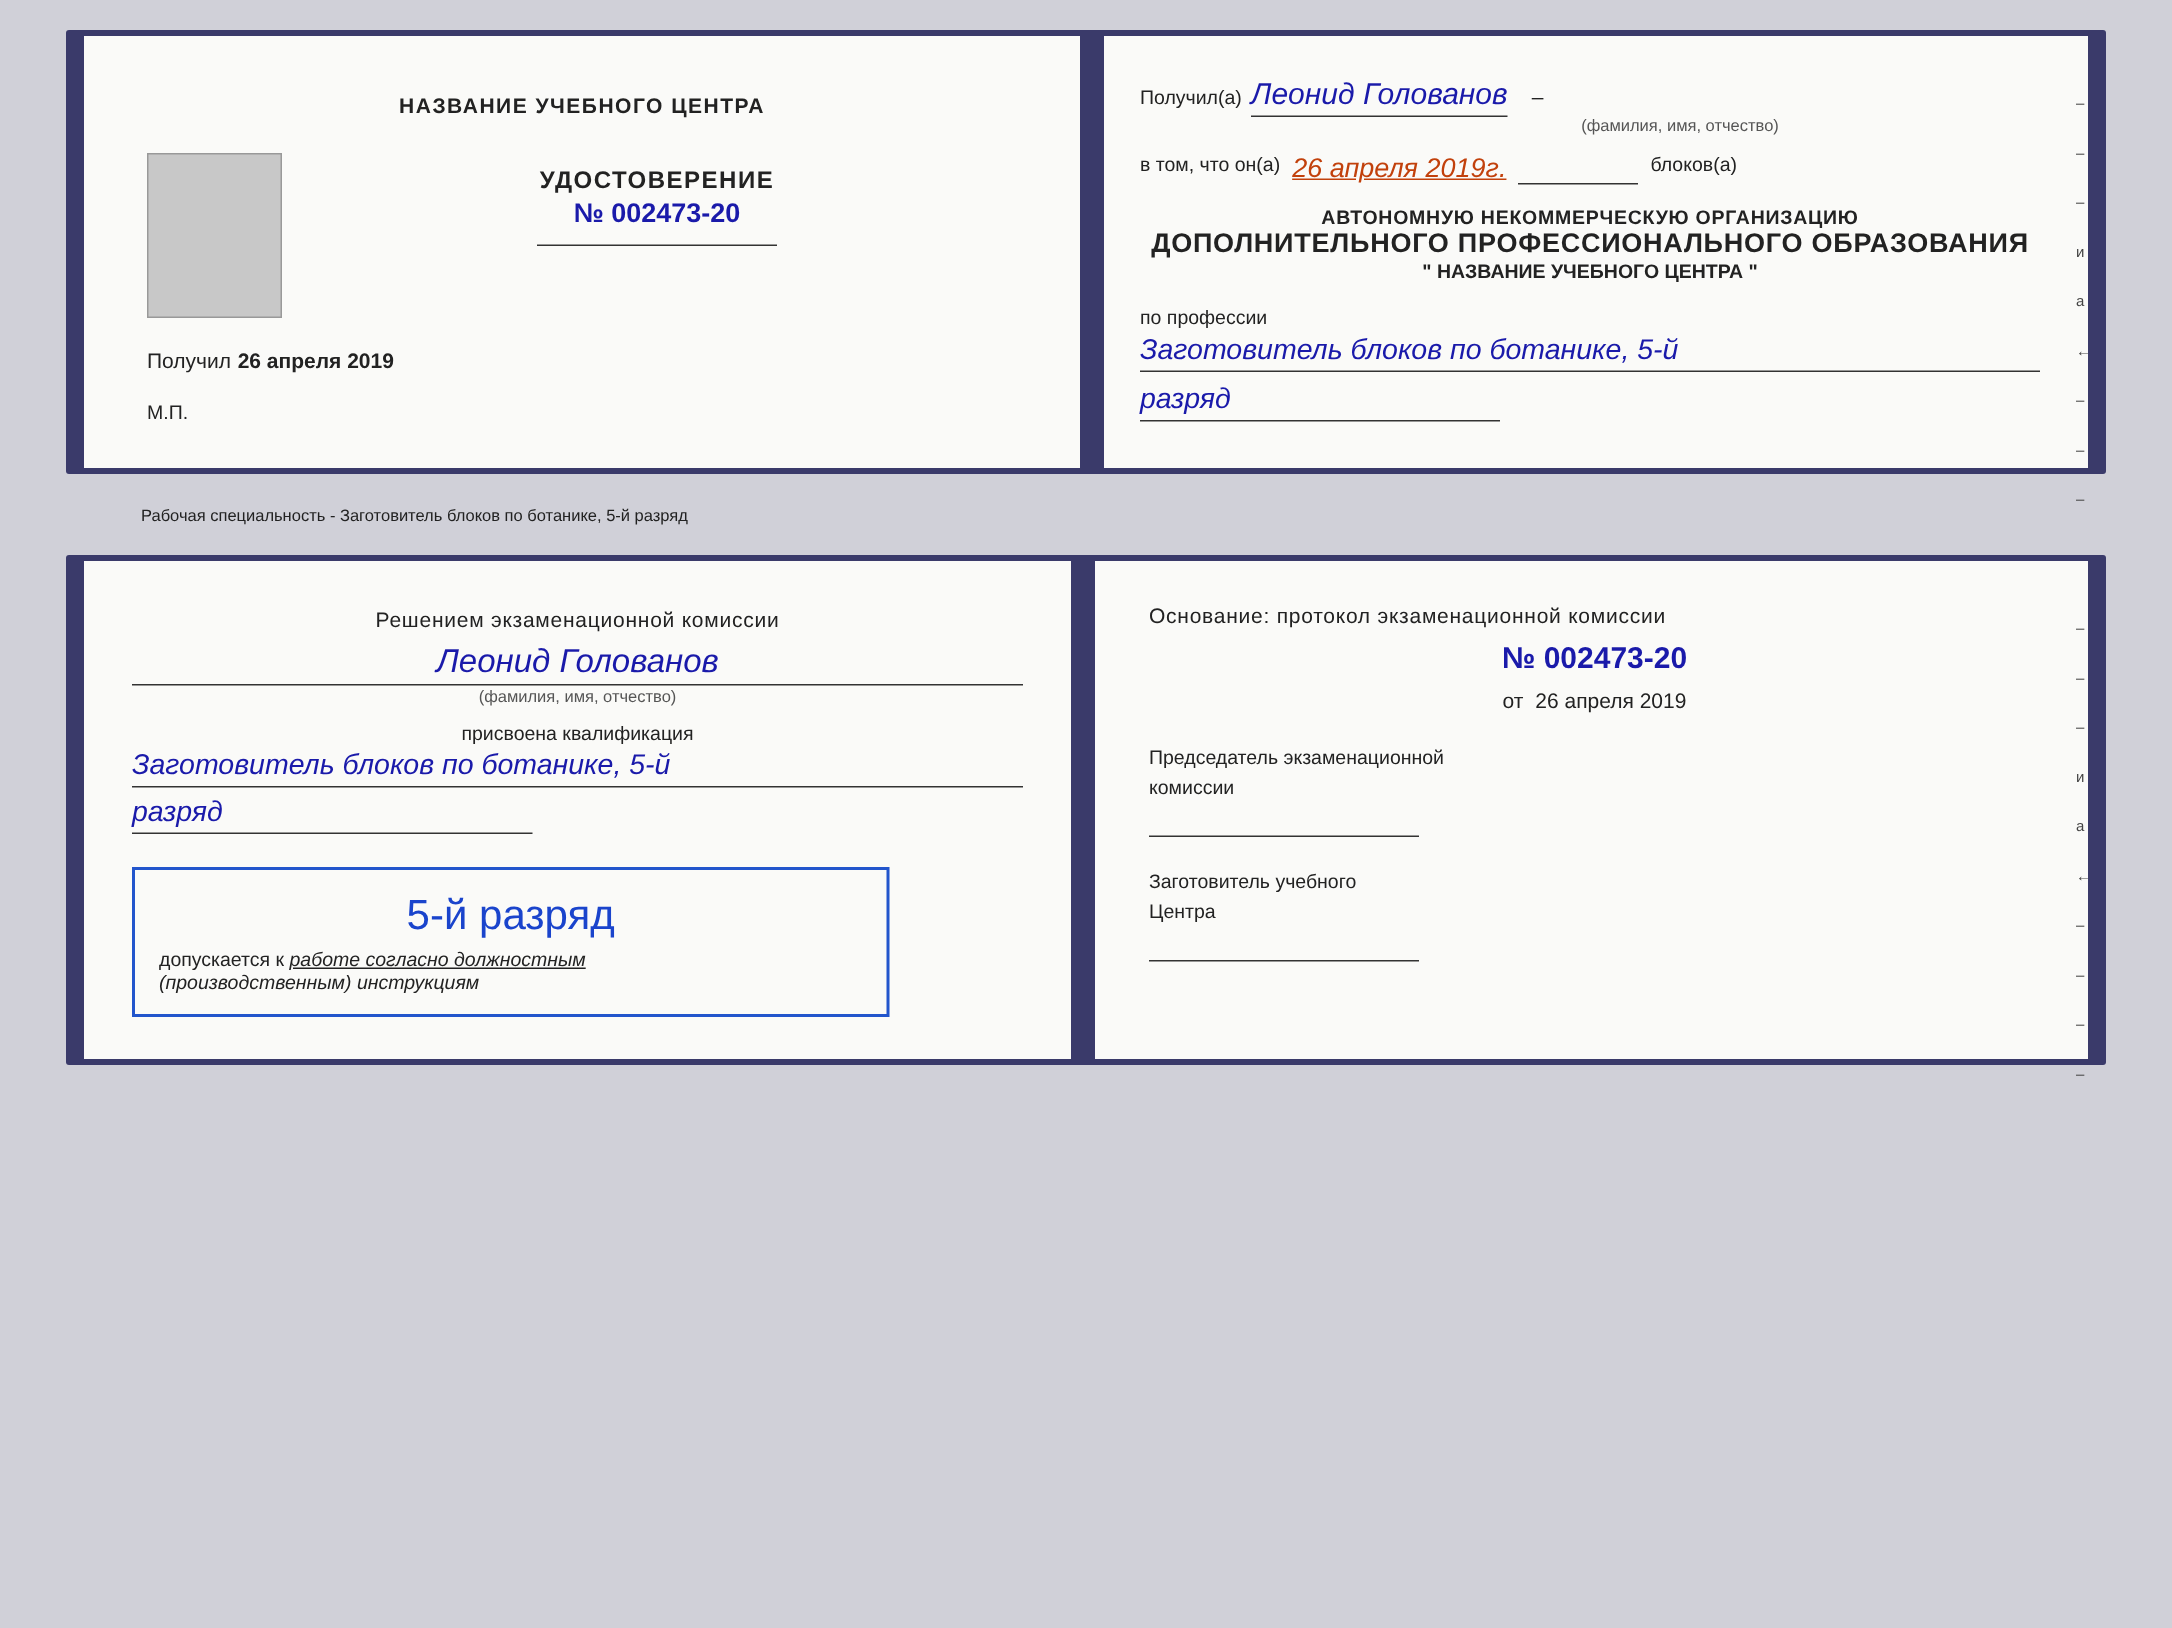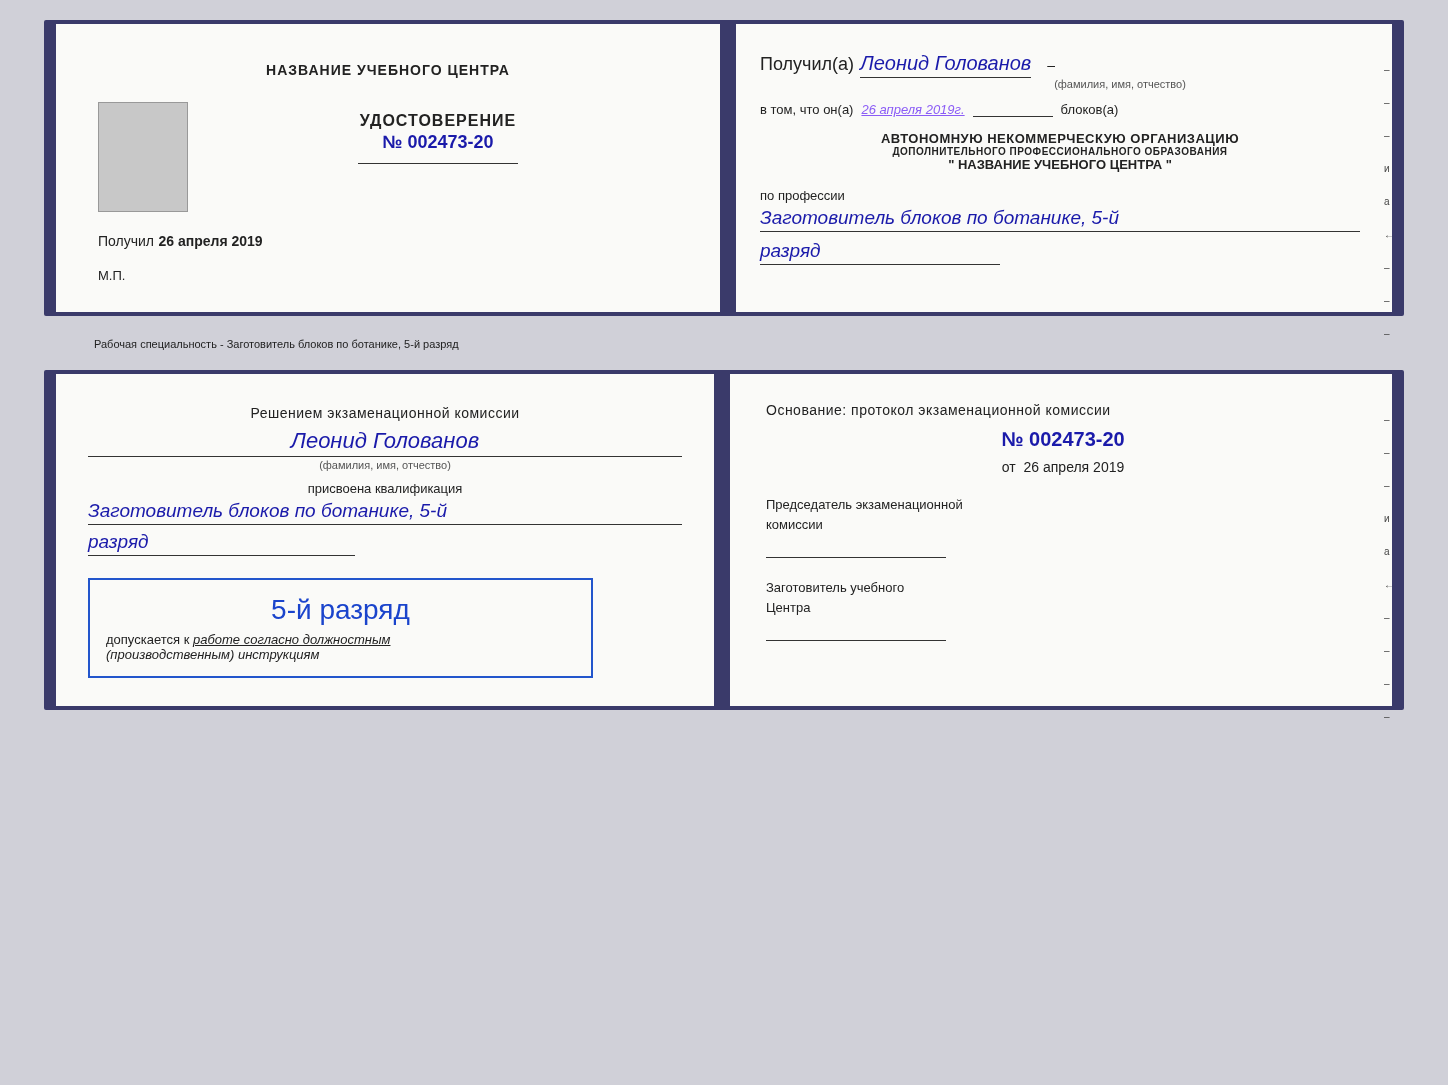--- a/index.html
+++ b/index.html
@@ -250,36 +250,36 @@
         <span style="font-size:14px;color:#222;">Получил</span>
         <span style="font-size:14px;font-weight:bold;color:#222;">26 апреля 2019</span>
       </div>
       <div style="width:100%;margin-top:16px;padding-left:10px;">
         <span style="font-size:13px;color:#222;">М.П.</span>
       </div>
     </div>
     <div class="spine-center"></div>
     <div class="doc-half top-right" style="position:relative;">
       <div style="display:flex;align-items:baseline;gap:6px;margin-bottom:0;">
-        <span style="font-size:18px;color:#222;">Получил(а)</span>
+        <span style="font-size:13px;color:#222;">Получил(а)</span>
         <span class="recipient-name">Леонид Голованов</span>
         <span style="font-size:14px;color:#222;margin-left:10px;">–</span>
       </div>
       <div class="fio-label" style="margin-left:120px;">(фамилия, имя, отчество)</div>
 
       <div style="margin-top:10px;font-size:13px;color:#222;display:flex;gap:8px;">
         <span>в том, что он(а)</span>
-        <span class="inline-date" style="font-size:13px;color:#8b5cf6;">26 апреля 2019г.</span>
+        <span class="inline-date" style="font-size:18px;color:#c2410c;">26 апреля 2019г.</span>
         <span style="font-size:13px;color:#222;border-bottom:1px solid #333;padding-bottom:1px;min-width:80px;"></span>
         <span style="font-size:13px;color:#222;">блоков(а)</span>
       </div>
 
       <div style="margin-top:14px;">
         <div style="font-size:13px;font-weight:bold;letter-spacing:0.5px;color:#222;text-align:center;">АВТОНОМНУЮ НЕКОММЕРЧЕСКУЮ ОРГАНИЗАЦИЮ</div>
-        <div style="font-size:10px;font-weight:bold;letter-spacing:0.5px;color:#222;text-align:center;">ДОПОЛНИТЕЛЬНОГО ПРОФЕССИОНАЛЬНОГО ОБРАЗОВАНИЯ</div>
+        <div style="font-size:18px;font-weight:bold;letter-spacing:0.5px;color:#222;text-align:center;">ДОПОЛНИТЕЛЬНОГО ПРОФЕССИОНАЛЬНОГО ОБРАЗОВАНИЯ</div>
         <div style="font-size:13px;font-weight:bold;color:#222;text-align:center;">"  НАЗВАНИЕ УЧЕБНОГО ЦЕНТРА  "</div>
       </div>
 
       <div style="margin-top:16px;">
         <div style="font-size:13px;color:#222;">по профессии</div>
         <span class="profession-value">Заготовитель блоков по ботанике, 5-й</span>
         <span class="rank-value" style="width:40%;">разряд</span>
       </div>
 
       <div class="right-margin-text">

